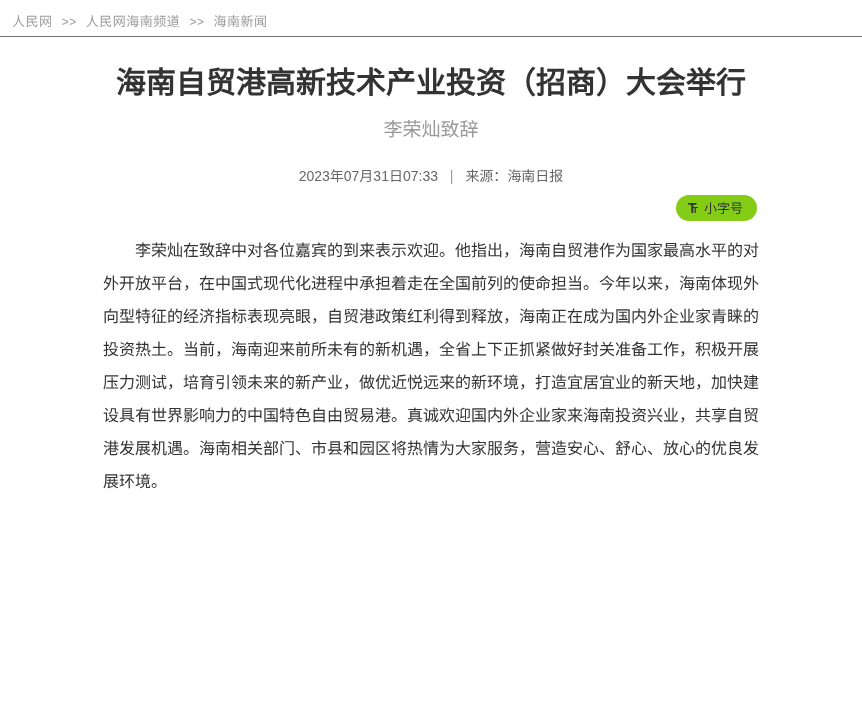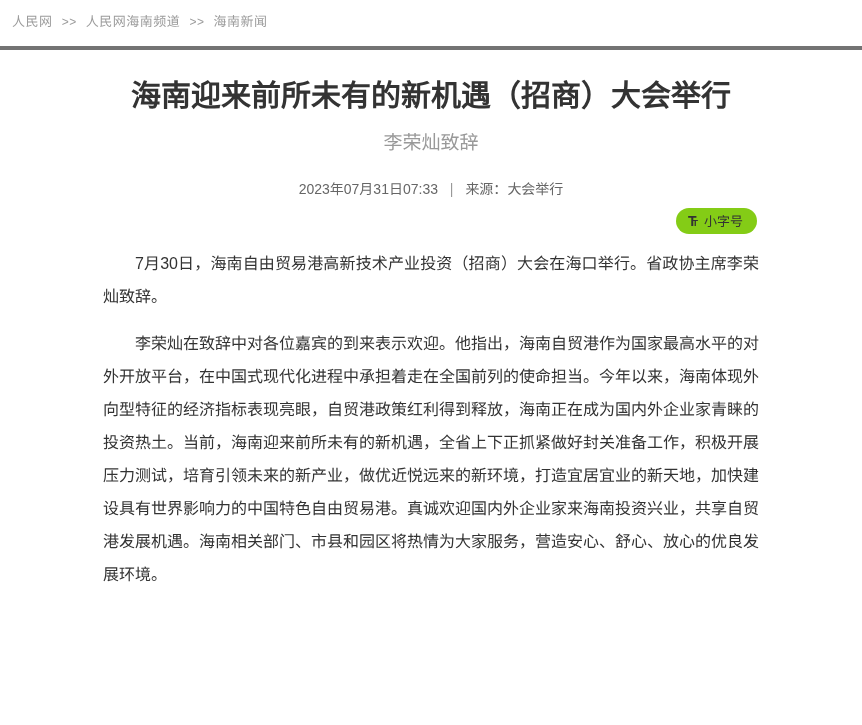--- a/index.html
+++ b/index.html
@@ -10,22 +10,22 @@
   }
   .page {
     width: 862px;
     min-height: 725px;
     margin: 0 auto;
     background: #ffffff;
     position: relative;
   }
   
   .breadcrumb {
-    padding: 11px 12px 16px 12px;
-    border-bottom: 4px solid #737373;
+    padding: 11px 12px 6px 12px;
+    border-bottom: 1px solid #737373;
     font-size: 13px;
     color: #9c9c9c;
     letter-spacing: 0.5px;
   }
   .breadcrumb a {
     color: #9c9c9c;
     text-decoration: none;
     cursor: pointer;
   }
   .breadcrumb .sep {
@@ -106,40 +106,39 @@
   <div class="breadcrumb">
     <a>人民网</a>
     <span class="sep">&gt;&gt;</span>
     <a>人民网海南频道</a>
     <span class="sep">&gt;&gt;</span>
     <a>海南新闻</a>
   </div>
 
   <div class="article">
 
-    <h1 class="article-title">海南迎来前所未有的新机遇（招商）大会举行</h1>
+    <h1 class="article-title">海南自贸港高新技术产业投资（招商）大会举行</h1>
 
     <div class="article-subtitle">李荣灿致辞</div>
 
     <div class="meta-line">
       <span>2023年07月31日07:33</span>
       <span class="pipe">|</span>
-      <span>来源：</span><a class="source">大会举行</a>
+      <span>来源：</span><a class="source">海南日报</a>
     </div>
 
     <div class="toolbar-row">
       <button class="fontsize-btn">
         <span>
           <span class="t-big">T</span><span class="t-small">T</span>
         </span>
         <span>小字号</span>
       </button>
     </div>
 
 
     <div class="body-text">
-      <p>7月30日，海南自由贸易港高新技术产业投资（招商）大会在海口举行。省政协主席李荣灿致辞。</p>
       <p>李荣灿在致辞中对各位嘉宾的到来表示欢迎。他指出，海南自贸港作为国家最高水平的对外开放平台，在中国式现代化进程中承担着走在全国前列的使命担当。今年以来，海南体现外向型特征的经济指标表现亮眼，自贸港政策红利得到释放，海南正在成为国内外企业家青睐的投资热土。当前，海南迎来前所未有的新机遇，全省上下正抓紧做好封关准备工作，积极开展压力测试，培育引领未来的新产业，做优近悦远来的新环境，打造宜居宜业的新天地，加快建设具有世界影响力的中国特色自由贸易港。真诚欢迎国内外企业家来海南投资兴业，共享自贸港发展机遇。海南相关部门、市县和园区将热情为大家服务，营造安心、舒心、放心的优良发展环境。</p>
 
     </div>
 
   </div>
 </div>
 
 </body></html>

